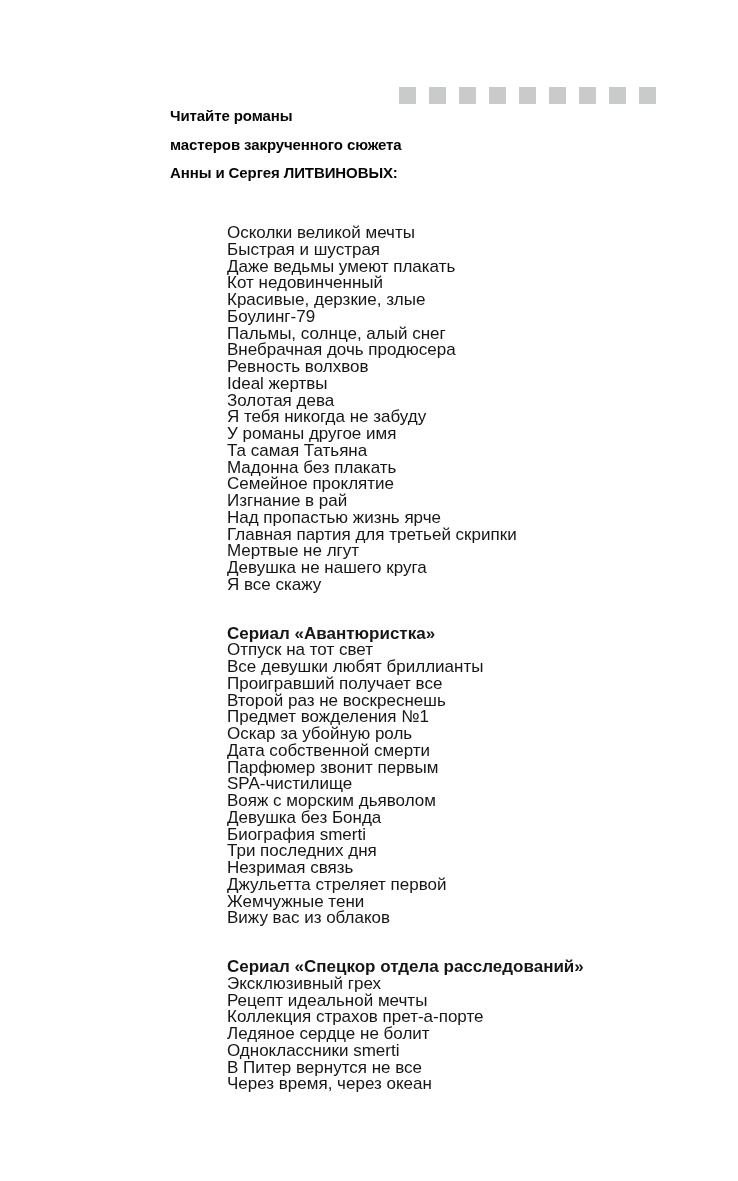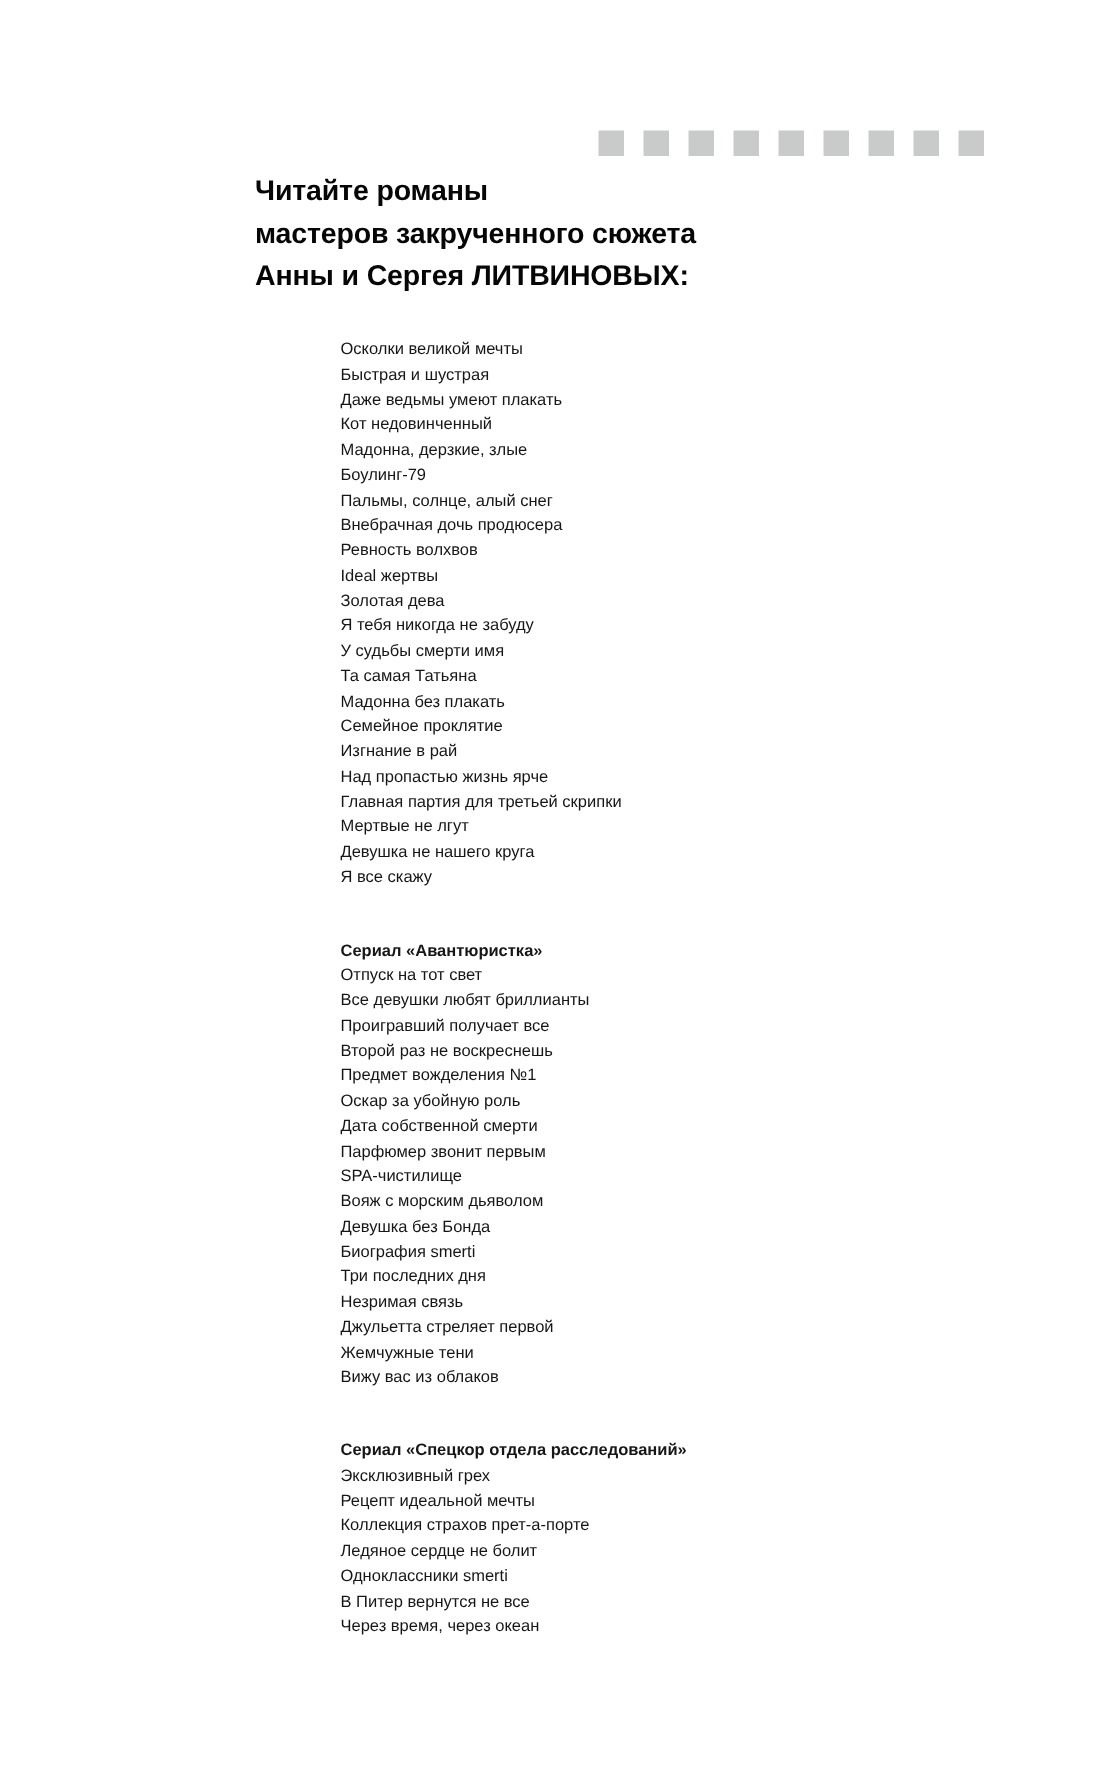--- a/index.html
+++ b/index.html
@@ -20,34 +20,33 @@
   }
   .square {
     width: 17px;
     height: 17px;
     background: var(--square-color, #c9cbca);
   }
   .heading {
     position: absolute;
     left: 170px;
     top: 102px;
-    font-size: 19px;
+    font-size: 15px;
     font-weight: bold;
     line-height: 28.5px;
     letter-spacing: -0.1px;
     color: var(--heading-color, #060606);
     white-space: nowrap;
-    margin-top: 12px;
   }
   .book-list {
     position: absolute;
     left: 227px;
     top: 225px;
     width: 480px;
-    font-size: 11px;
+    font-size: 17px;
     line-height: 16.75px;
     color: var(--text-color, #161616);
   }
   .book-section + .book-section { margin-top: 32px; }
   .series-header { font-weight: bold; white-space: nowrap; }
   .book-title { white-space: nowrap; }
 </style>
 </head>
 <body>
 
@@ -67,29 +66,29 @@
     <div class="heading-line">Читайте романы</div>
     <div class="heading-line">мастеров закрученного сюжета</div>
     <div class="heading-line">Анны и Сергея ЛИТВИНОВЫХ:</div>
   </div>
   <div class="book-list" id="book-list">
       <div class="book-section">
         <div class="book-title">Осколки великой мечты</div>
         <div class="book-title">Быстрая и шустрая</div>
         <div class="book-title">Даже ведьмы умеют плакать</div>
         <div class="book-title">Кот недовинченный</div>
-        <div class="book-title">Мадонна, дерзкие, злые</div>
+        <div class="book-title">Красивые, дерзкие, злые</div>
         <div class="book-title">Боулинг-79</div>
         <div class="book-title">Пальмы, солнце, алый снег</div>
         <div class="book-title">Внебрачная дочь продюсера</div>
         <div class="book-title">Ревность волхвов</div>
         <div class="book-title">Ideal жертвы</div>
         <div class="book-title">Золотая дева</div>
         <div class="book-title">Я тебя никогда не забуду</div>
-        <div class="book-title">У судьбы смерти имя</div>
+        <div class="book-title">У романы другое имя</div>
         <div class="book-title">Та самая Татьяна</div>
         <div class="book-title">Мадонна без плакать</div>
         <div class="book-title">Семейное проклятие</div>
         <div class="book-title">Изгнание в рай</div>
         <div class="book-title">Над пропастью жизнь ярче</div>
         <div class="book-title">Главная партия для третьей скрипки</div>
         <div class="book-title">Мертвые не лгут</div>
         <div class="book-title">Девушка не нашего круга</div>
         <div class="book-title">Я все скажу</div>
       </div>

